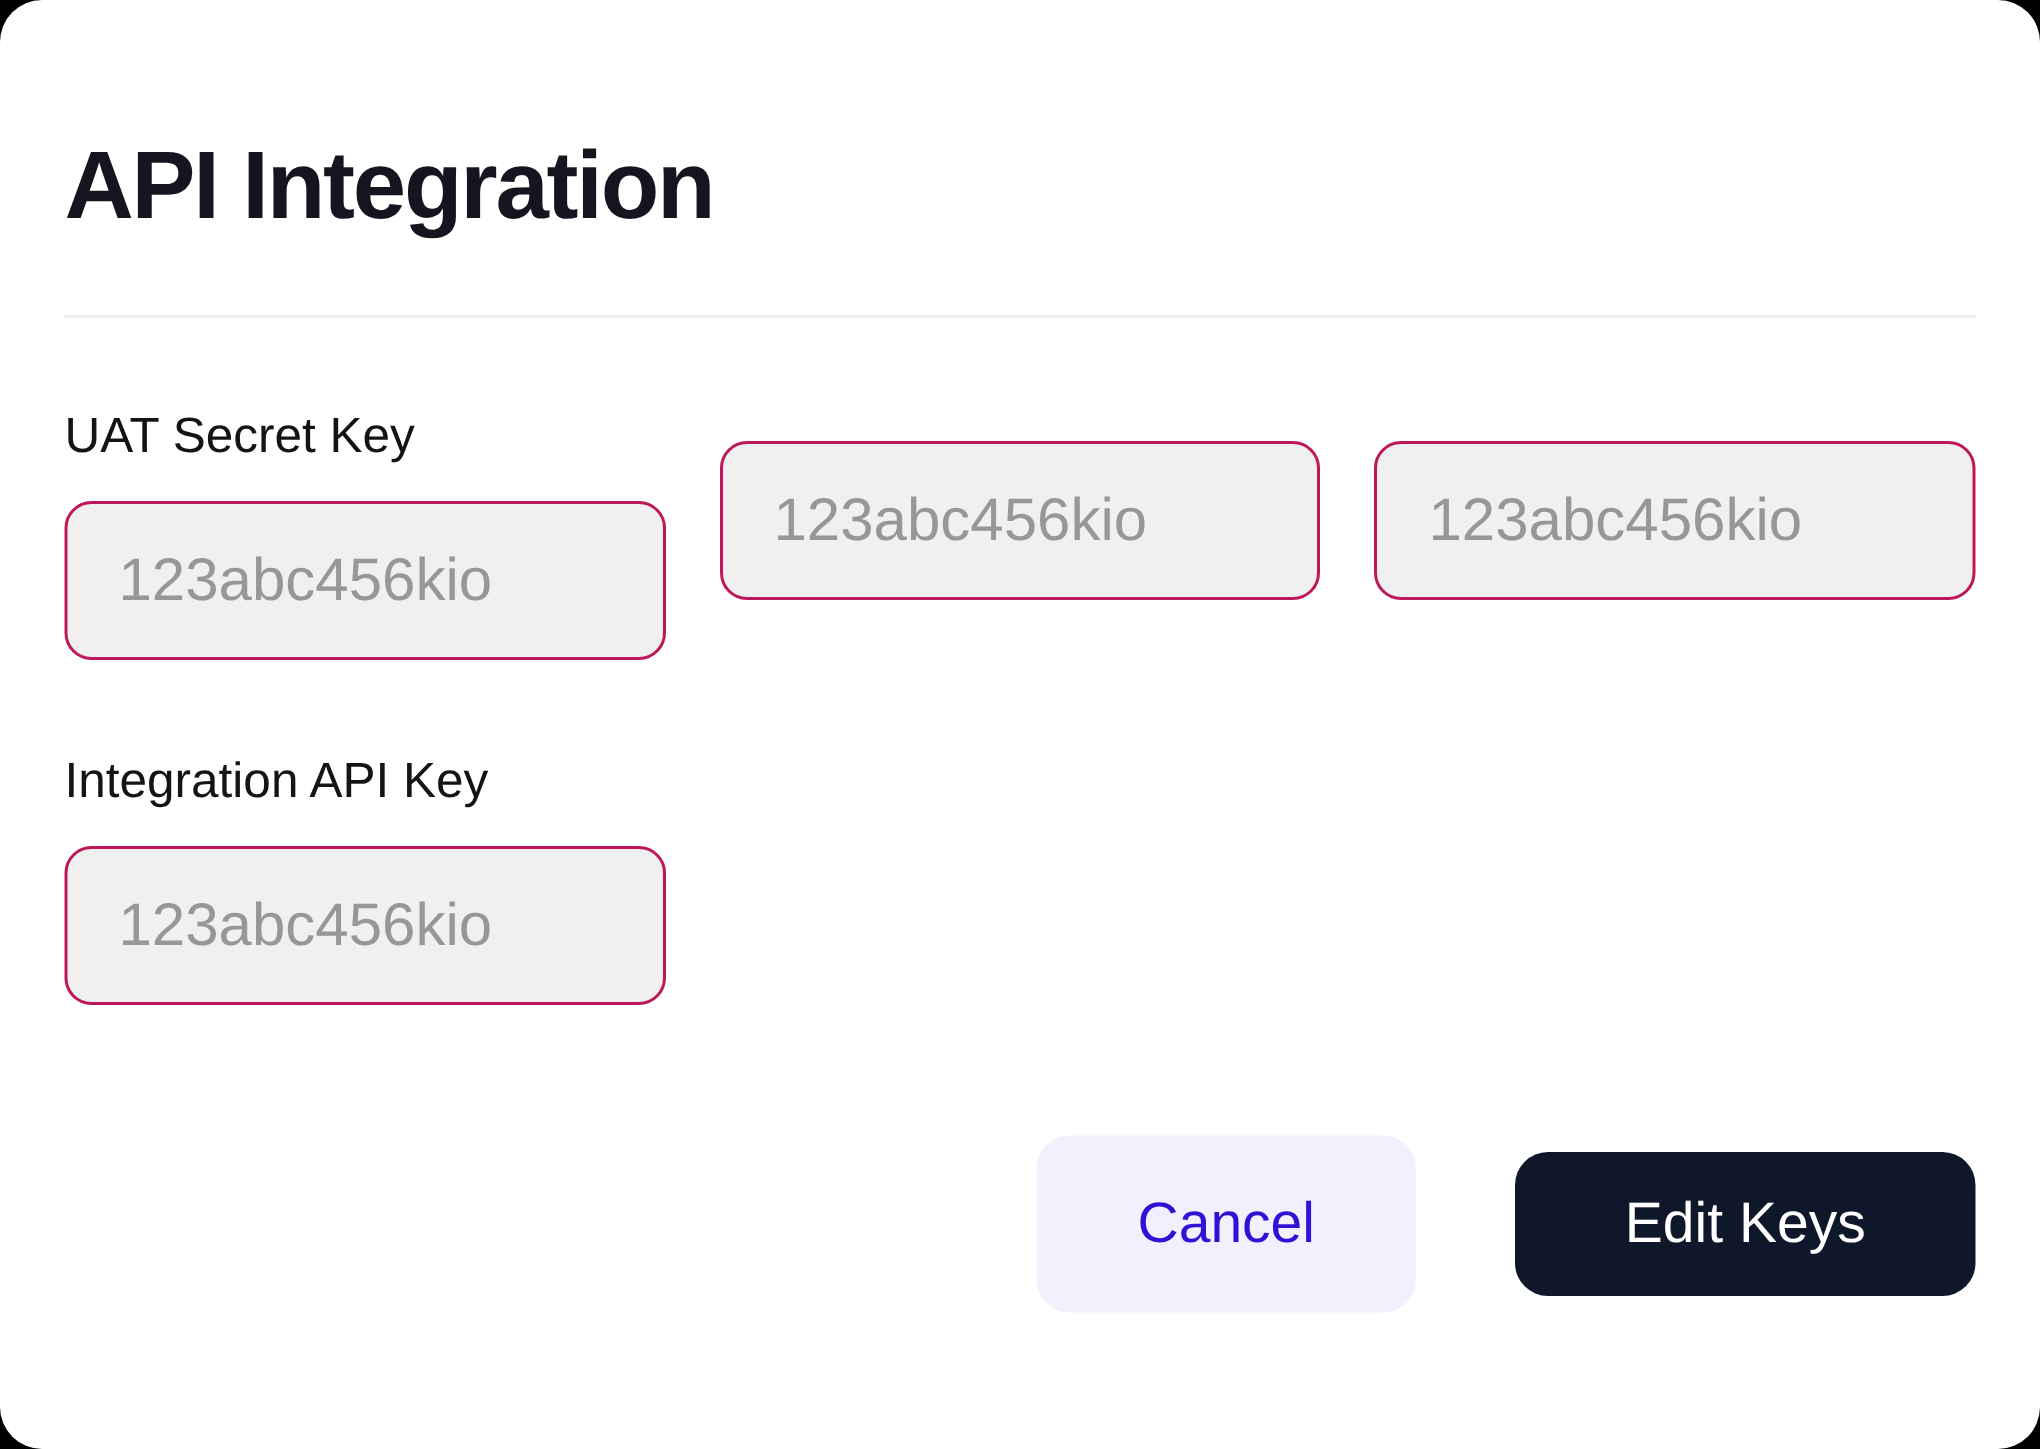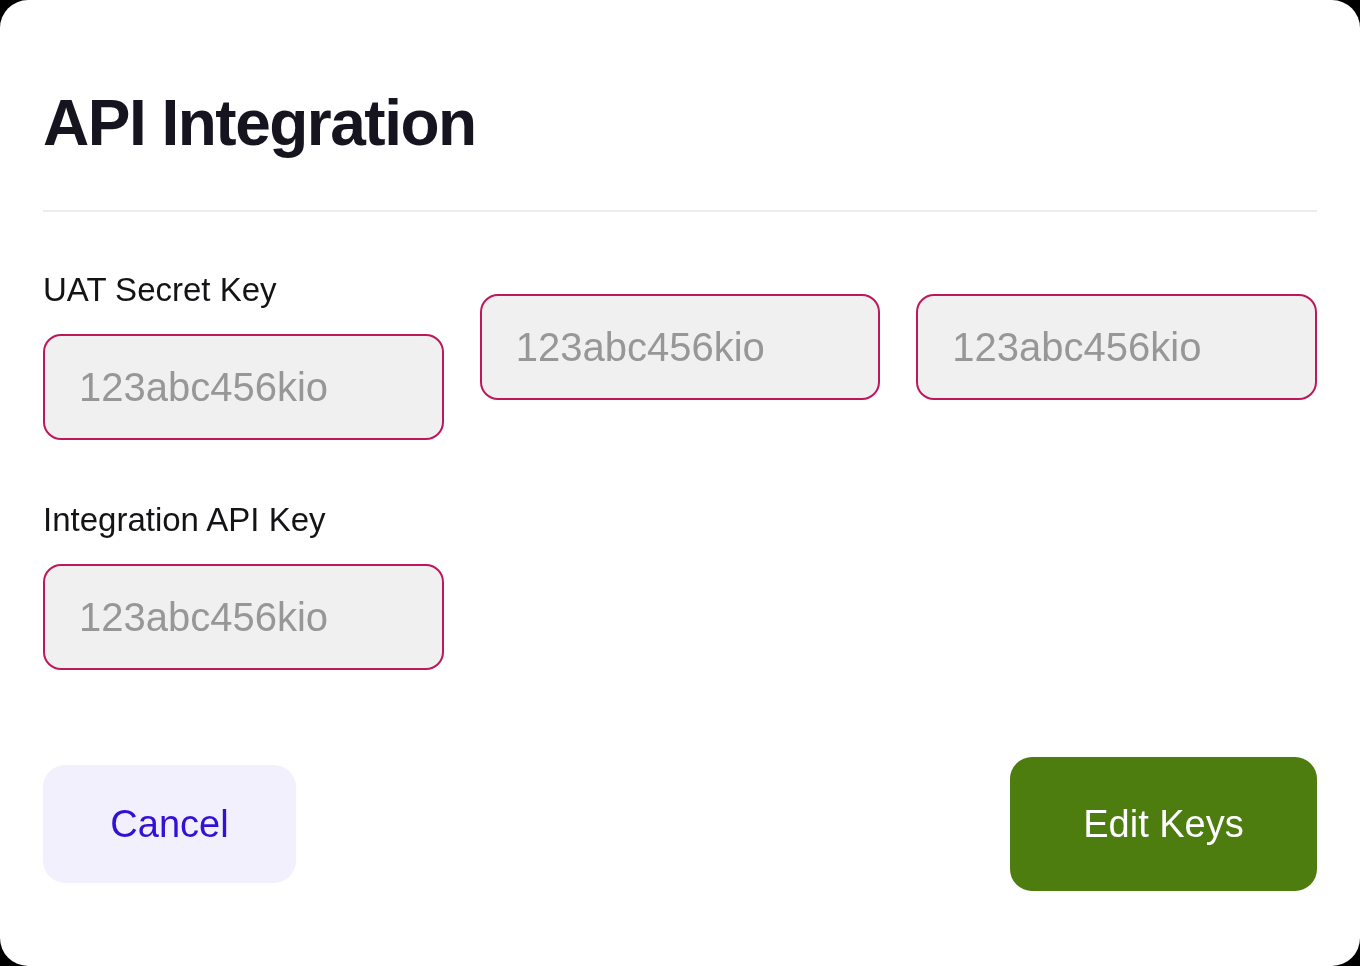--- a/index.html
+++ b/index.html
@@ -63,21 +63,21 @@
     color: #444444;
     outline: none;
   }
   .key-input::placeholder {
     color: #979797;
     opacity: 1;
   }
   .actions {
     margin-top: 87px;
     display: flex;
-    justify-content: space-between;
+    justify-content: flex-end;
     align-items: center;
     gap: 22px;
   }
   .btn {
     border: none;
     font-family: "Liberation Sans", sans-serif;
     font-size: 38px;
     font-weight: 500;
     border-radius: 22px;
     cursor: pointer;
@@ -86,23 +86,24 @@
     justify-content: center;
   }
   .btn-cancel {
     width: 253px;
     height: 118px;
     background: #f2f0fc;
     color: #3310d6;
   }
   .btn-edit {
     width: 307px;
-    height: 134px;
-    background: #4d7c0f;
+    height: 96px;
+    background: #0f172a;
     color: #ffffff;
+    margin-left: 44px;
   }
 </style>
 </head>
 <body>
 
 <div class="card">
 
   <h1 class="page-title">API Integration</h1>
 
   <hr class="divider">

